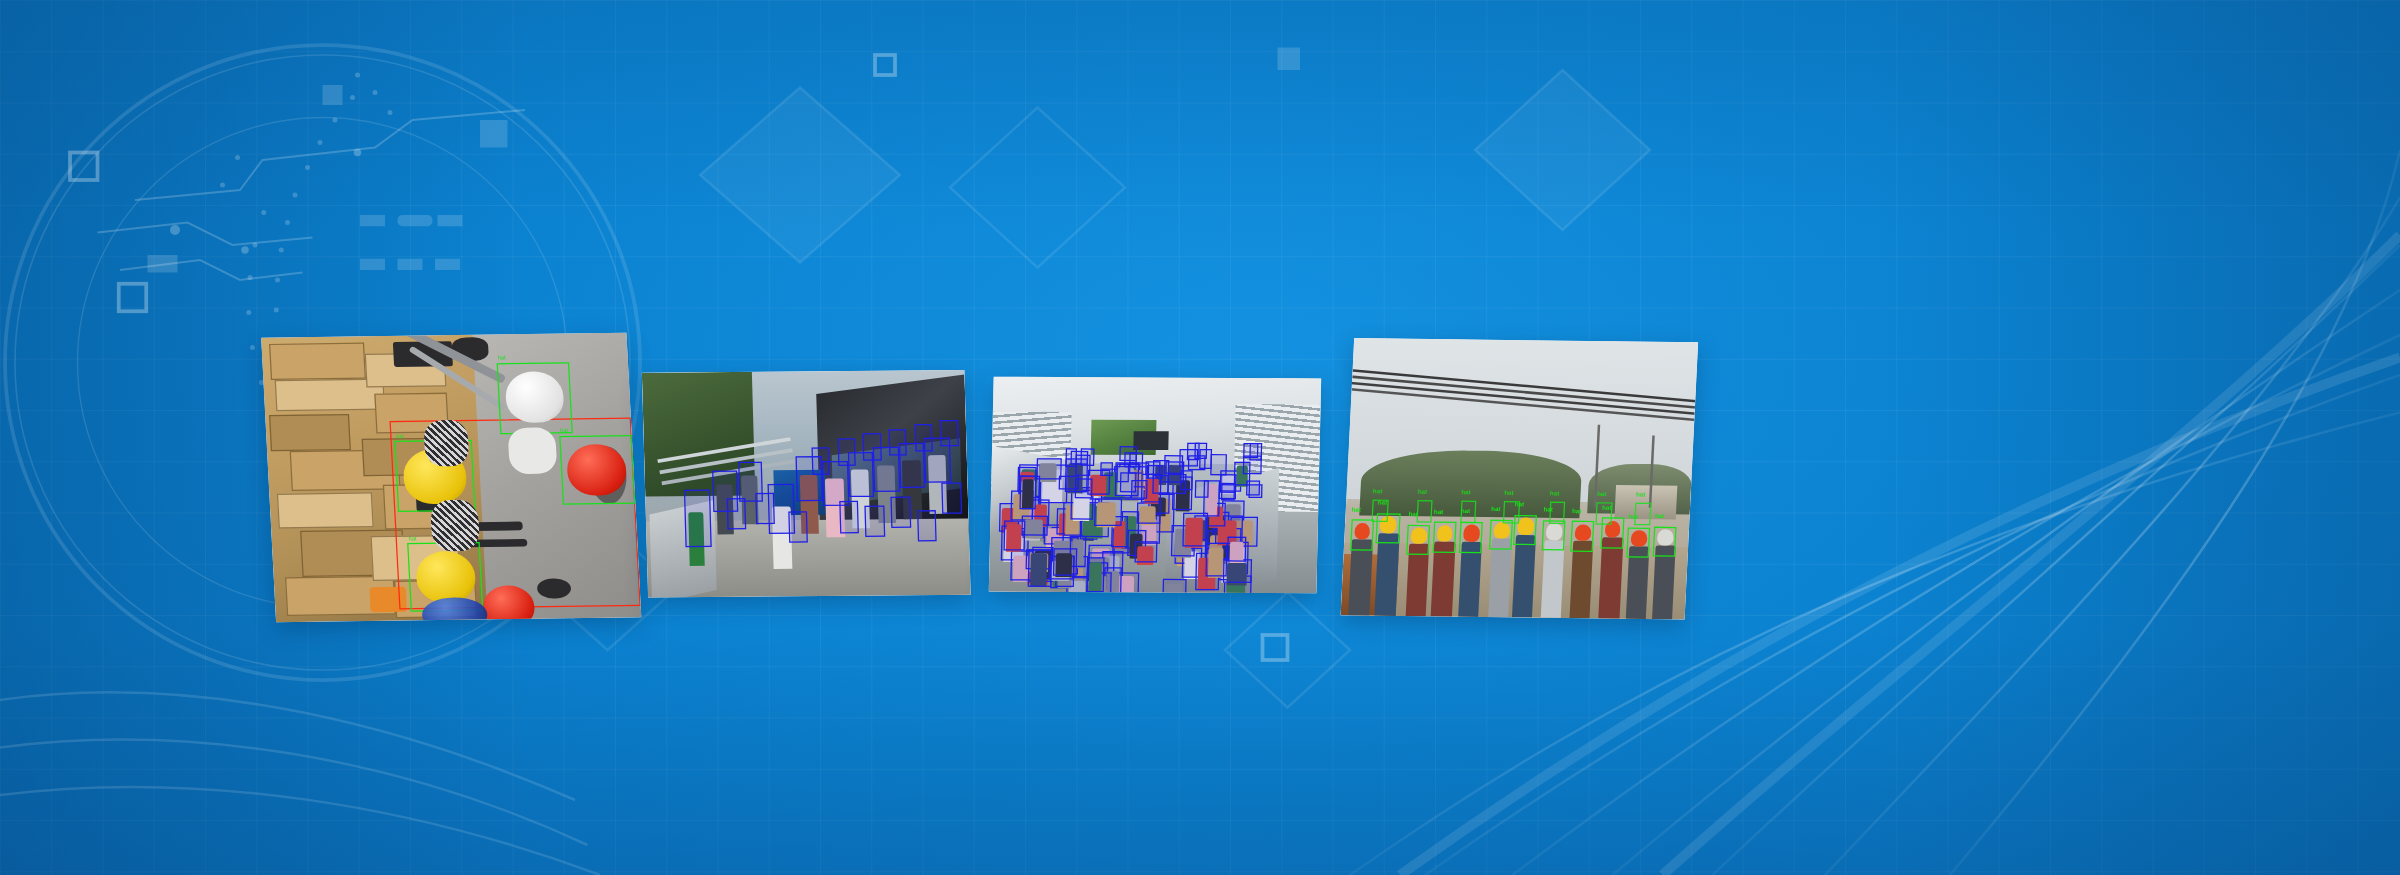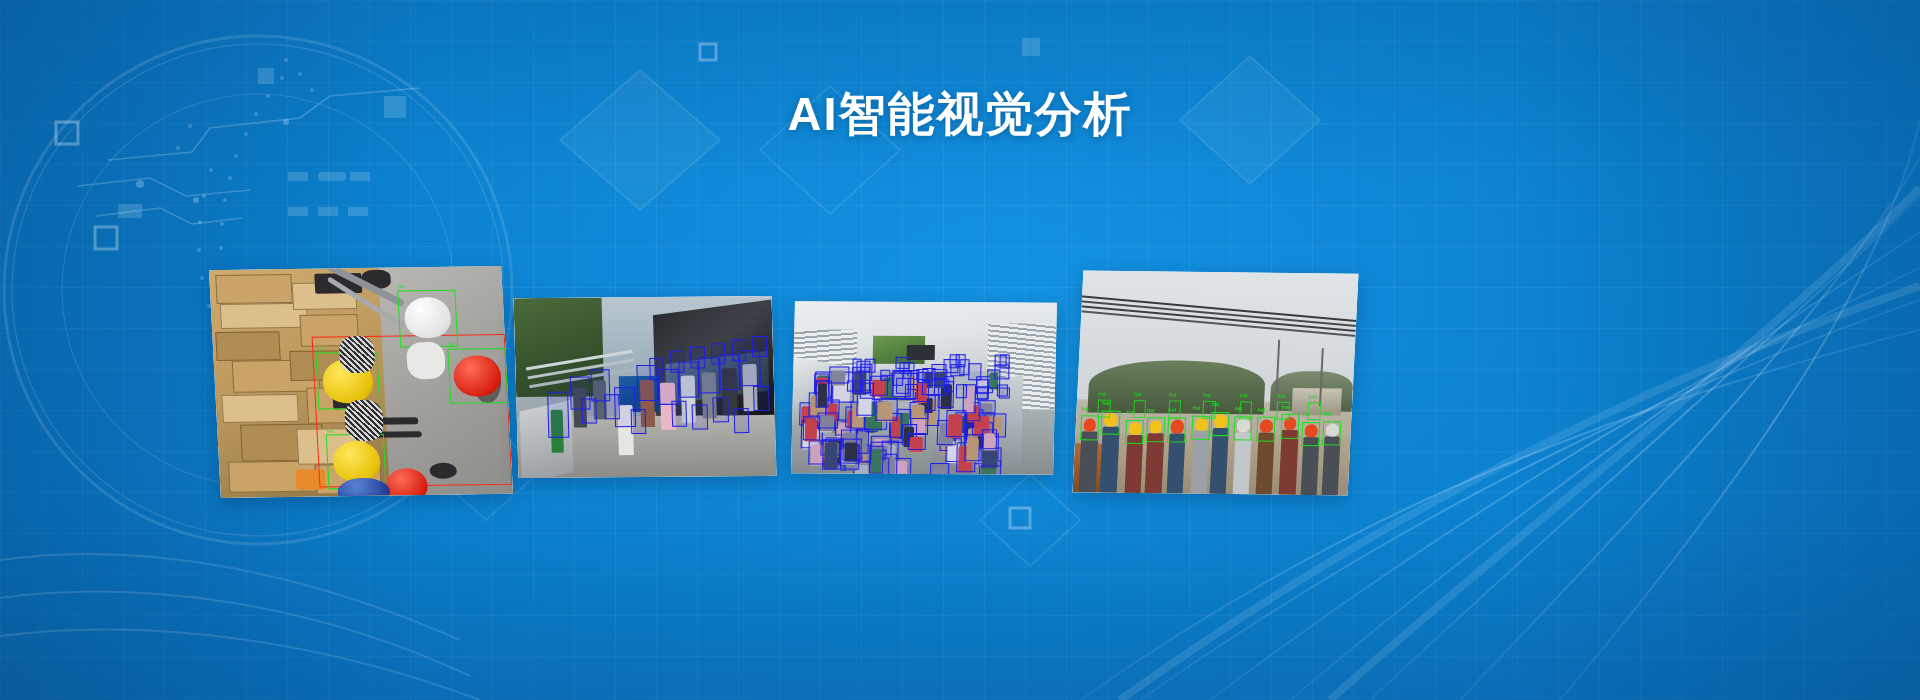--- a/index.html
+++ b/index.html
@@ -257,21 +257,20 @@
       <path d="M980,520 L1030,474 L1080,520 L1030,566 Z"></path>
       <path d="M430,470 L486,420 L542,470 L486,520 Z"></path>
     </g>
     <g fill="#ffffff" fill-opacity="0.05">
       <path d="M560,140 L640,70 L720,140 L640,210 Z"></path>
       <path d="M1180,120 L1250,56 L1320,120 L1250,184 Z"></path>
     </g>
   </svg>
 
   <div class="titles">
-    <h1 class="main-title">AI智能视觉分析</h1>
   </div>
 
   <div class="gallery">
 
     <div class="photo" id="photo-1">
       <div class="inner">
         <div class="shot sc1">
           <div class="floor"></div>
           <div class="boxes"></div>
 

